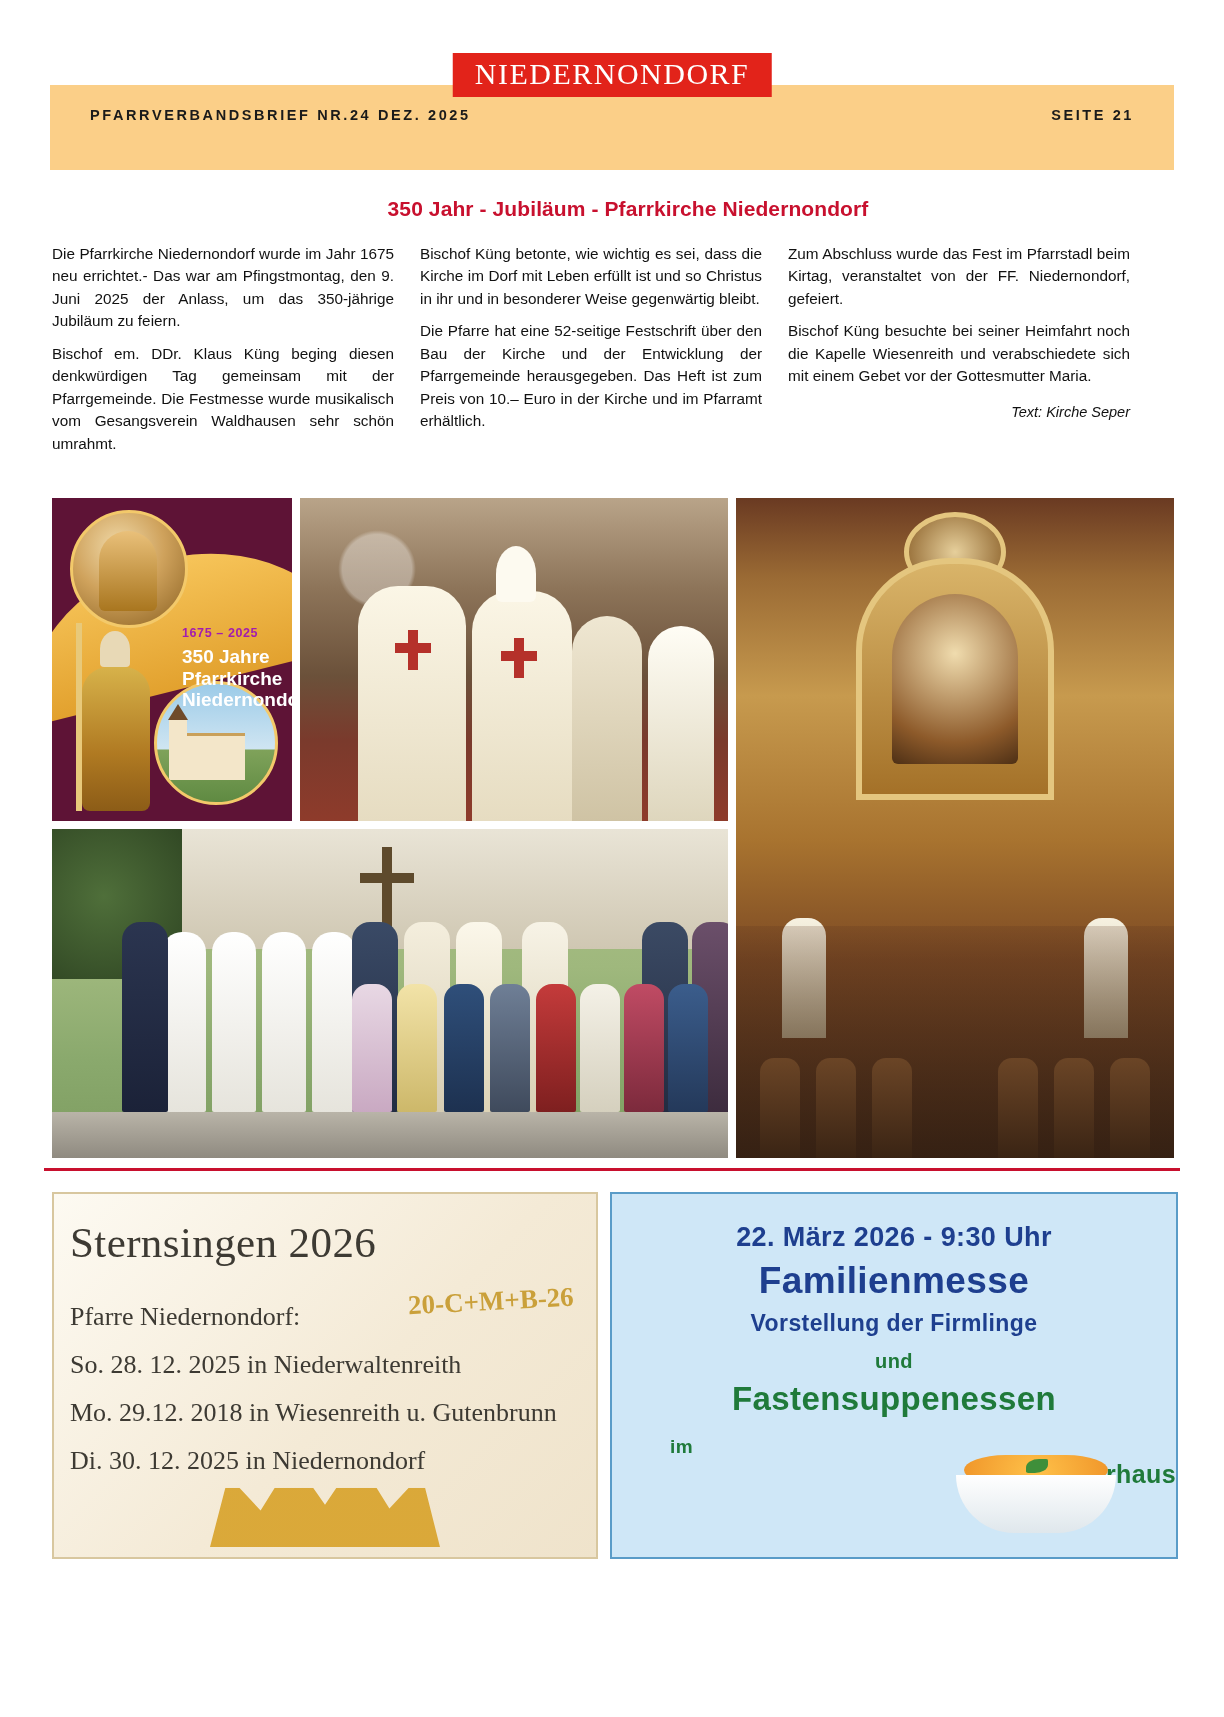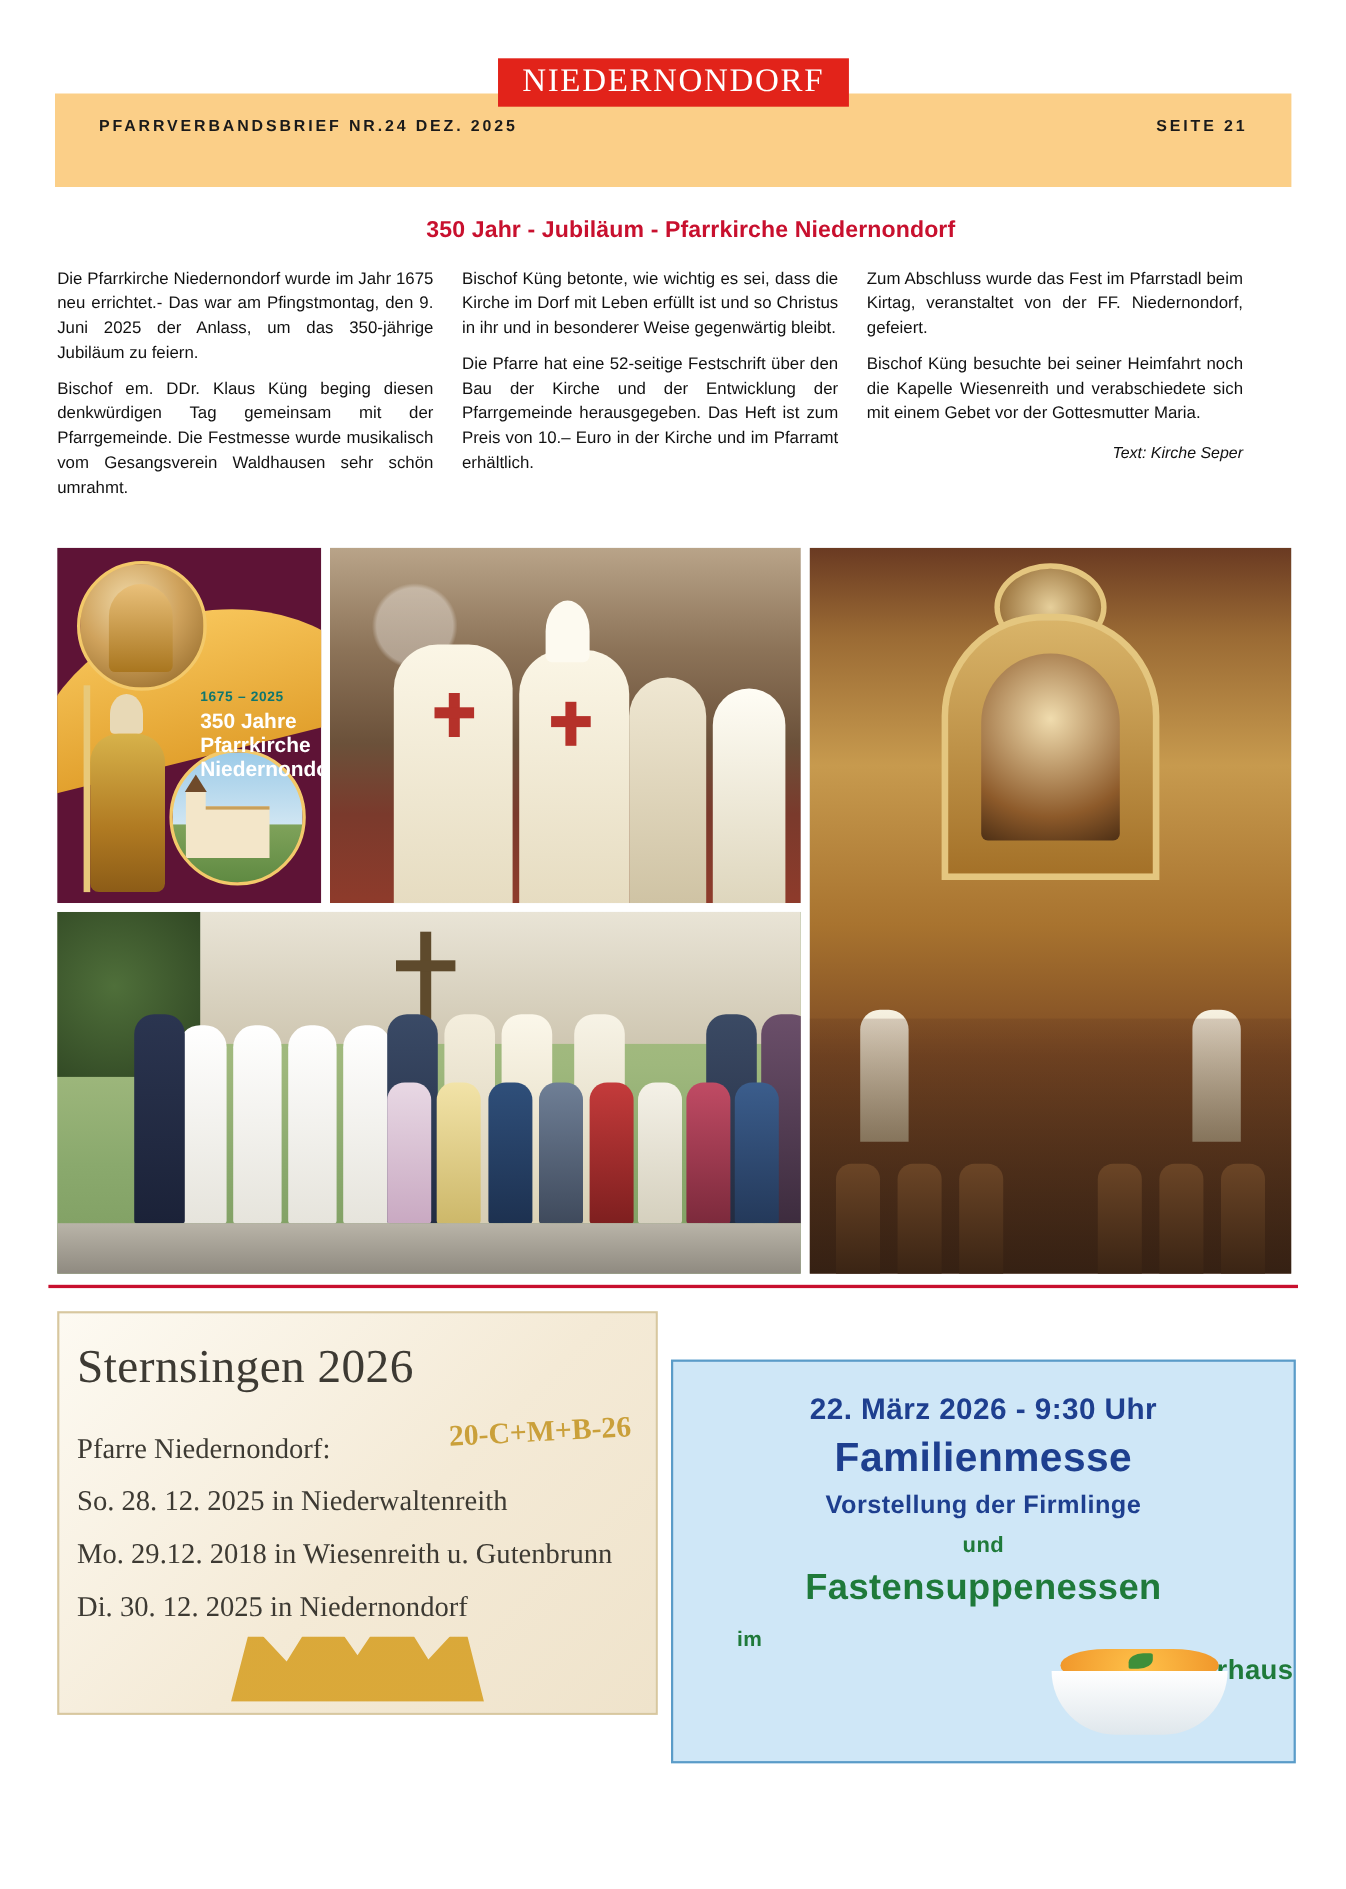--- a/index.html
+++ b/index.html
@@ -205,21 +205,21 @@
   .logo-bishop .staff {
     position: absolute; left: 2px; top: -8px;
     width: 6px; height: 188px;
     background: #e8c97a;
   }
   .logo-year {
     position: absolute;
     left: 130px; top: 128px;
     font-size: 12.5px;
     font-weight: bold;
-    color: #0f766e;
+    color: #a21caf;
     letter-spacing: 0.6px;
   }
   .logo-main {
     position: absolute;
     left: 130px; top: 148px;
     font-size: 19px;
     font-weight: bold;
     color: #ffffff;
     line-height: 1.14;
   }
@@ -402,21 +402,20 @@
   .ad-right {
     position: absolute;
     left: 610px;
     top: 1192px;
     width: 564px;
     height: 363px;
     background: #cfe7f7;
     border: 2px solid #5a9cc8;
     overflow: hidden;
     text-align: center;
-    margin-top: 44px;
   }
   .ad-right .ln {
     position: absolute;
     left: 0; width: 100%;
     font-weight: bold;
     letter-spacing: 0.4px;
   }
   .ad-right .r1 { top: 28px;  font-size: 27px; color: #1e3f8f; }
   .ad-right .r2 { top: 66px;  font-size: 37px; color: #1e3f8f; }
   .ad-right .r3 { top: 116px; font-size: 23px; color: #1e3f8f; }

